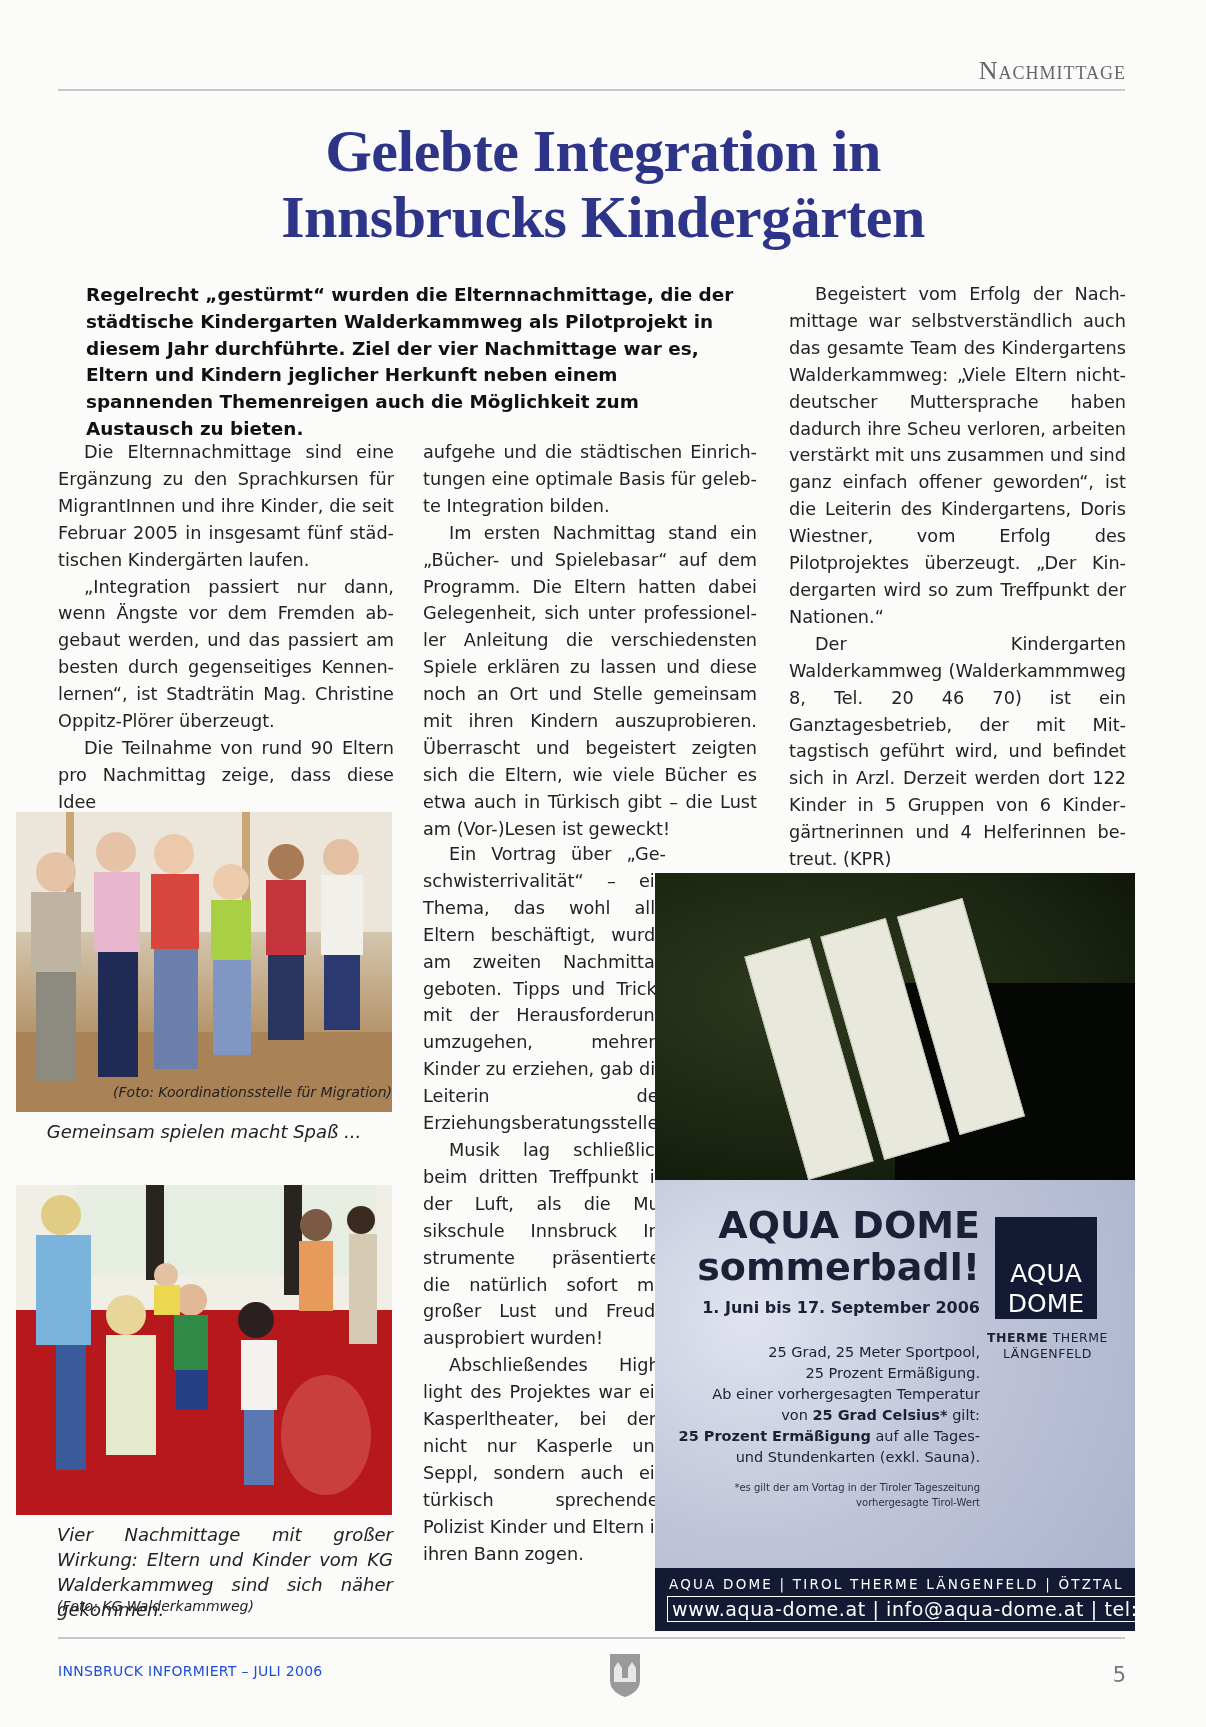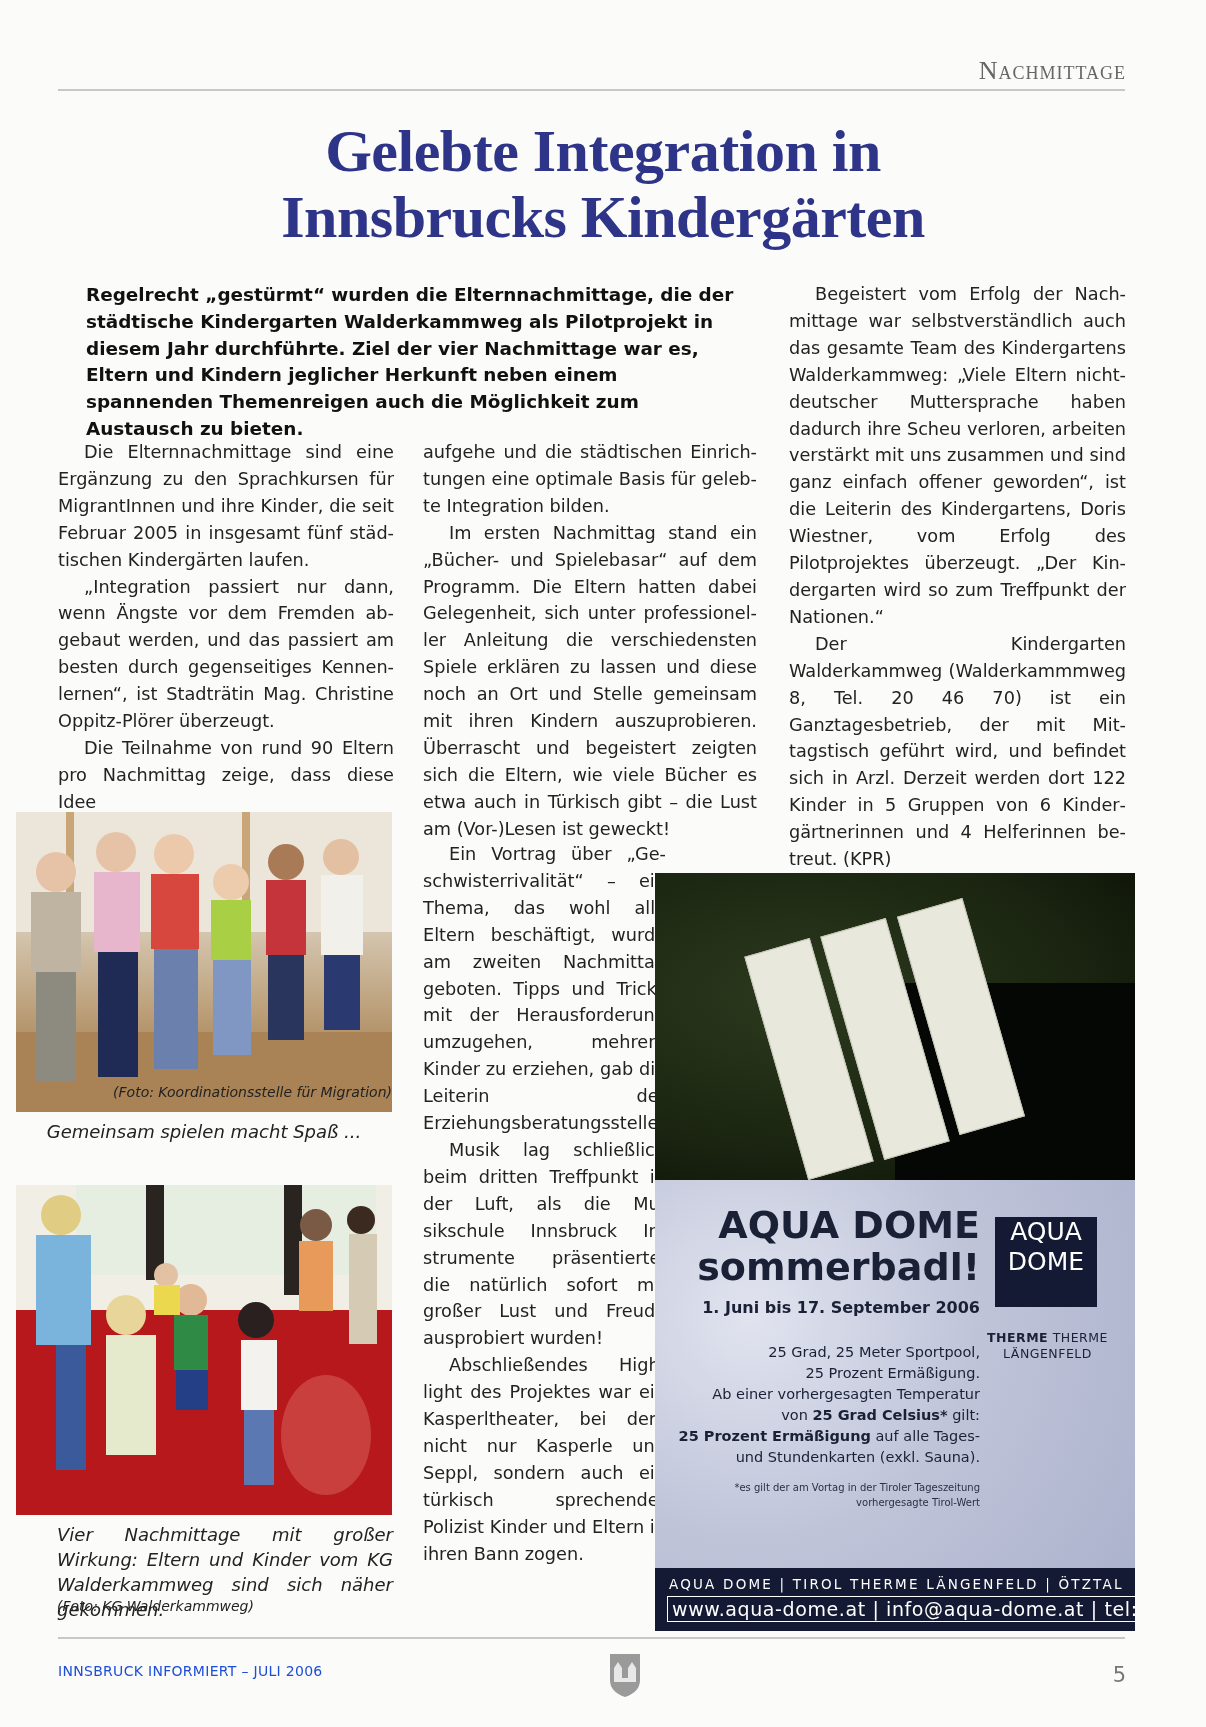--- a/index.html
+++ b/index.html
@@ -23,21 +23,21 @@
   .cap1c{left:16px;width:376px;top:1084px;text-align:right;font-size:14px;}
   .cap2{left:57px;width:336px;top:1522px;font-size:18px;line-height:25px;text-align:justify;}
   .cap2c{left:57px;top:1598px;font-size:14px;}
   .ad{left:655px;top:856px;width:480px;height:758px;background:#0ea5e9;overflow:hidden;margin-top:17px;}
   .ad-photo{left:0;top:0;width:480px;height:307px;background:radial-gradient(ellipse at 30% 40%,#2c3a1e 0%,#1a2410 60%,#0a0f06 100%);}
   .lounger{position:absolute;background:#e8e9dc;border:1px solid #c3c5b6;transform:rotate(-16deg);}
   .ad-body{left:0;top:307px;width:480px;height:451px;background:radial-gradient(circle at 20% 30%,#e1e4ef 0%,#bfc4d9 45%,#a9b0ca 100%);}
   .ad-head{right:155px;top:24px;text-align:right;font-family:"DejaVu Sans",sans-serif;font-weight:bold;color:#1a2035;font-size:38px;line-height:42px;}
   .ad-head2{font-size:38px;}
   .ad-dates{right:155px;top:118px;font-weight:bold;font-size:16px;color:#1a2035;}
-  .ad-logo{left:340px;top:37px;width:102px;height:90px;background:#141a33;color:#fff;font-size:25px;line-height:30px;text-align:center;display:flex;flex-direction:column;justify-content:flex-start;}
+  .ad-logo{left:340px;top:37px;width:102px;height:102px;background:#141a33;color:#fff;font-size:25px;line-height:30px;text-align:center;display:flex;flex-direction:column;justify-content:flex-end;}
   .ad-logo-sub{left:330px;top:150px;width:125px;text-align:center;font-size:12.5px;line-height:16px;color:#1a2035;letter-spacing:0.5px;}
   .ad-copy{right:155px;top:162px;text-align:right;font-size:14.5px;line-height:21px;color:#1a2035;}
   .ad-note{right:155px;top:300px;text-align:right;font-size:10px;line-height:15px;color:#2a3045;}
   .ad-bar{left:0;top:388px;width:480px;height:63px;background:#141a33;color:#fff;}
   .ad-bar-l1{left:14px;top:8px;font-size:13.5px;letter-spacing:2.2px;white-space:nowrap;}
   .ad-bar-l2{left:12px;top:28px;font-size:19px;letter-spacing:0.6px;border:1.5px solid #fff;padding:1px 4px;white-space:nowrap;}
   .bottom-rule{left:58px;top:1637px;width:1067px;height:2px;background:#c8c8c8;}
   .footer-text{left:58px;top:1663px;font-size:14px;color:#1d4ed8;letter-spacing:0.3px;}
   .crest{left:608px;top:1652px;width:34px;height:46px;}
   .page-num{right:80px;top:1663px;font-size:21px;color:#777;}

